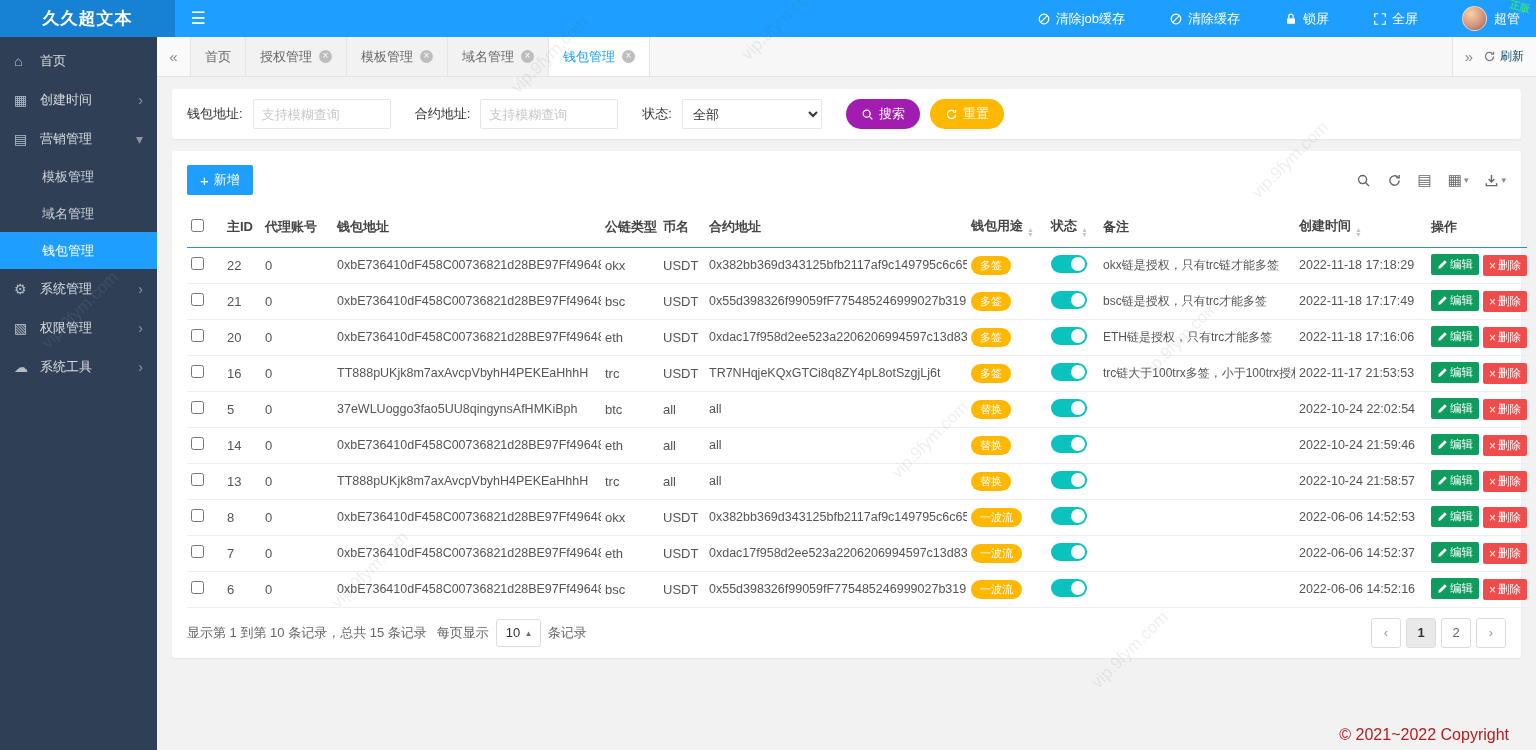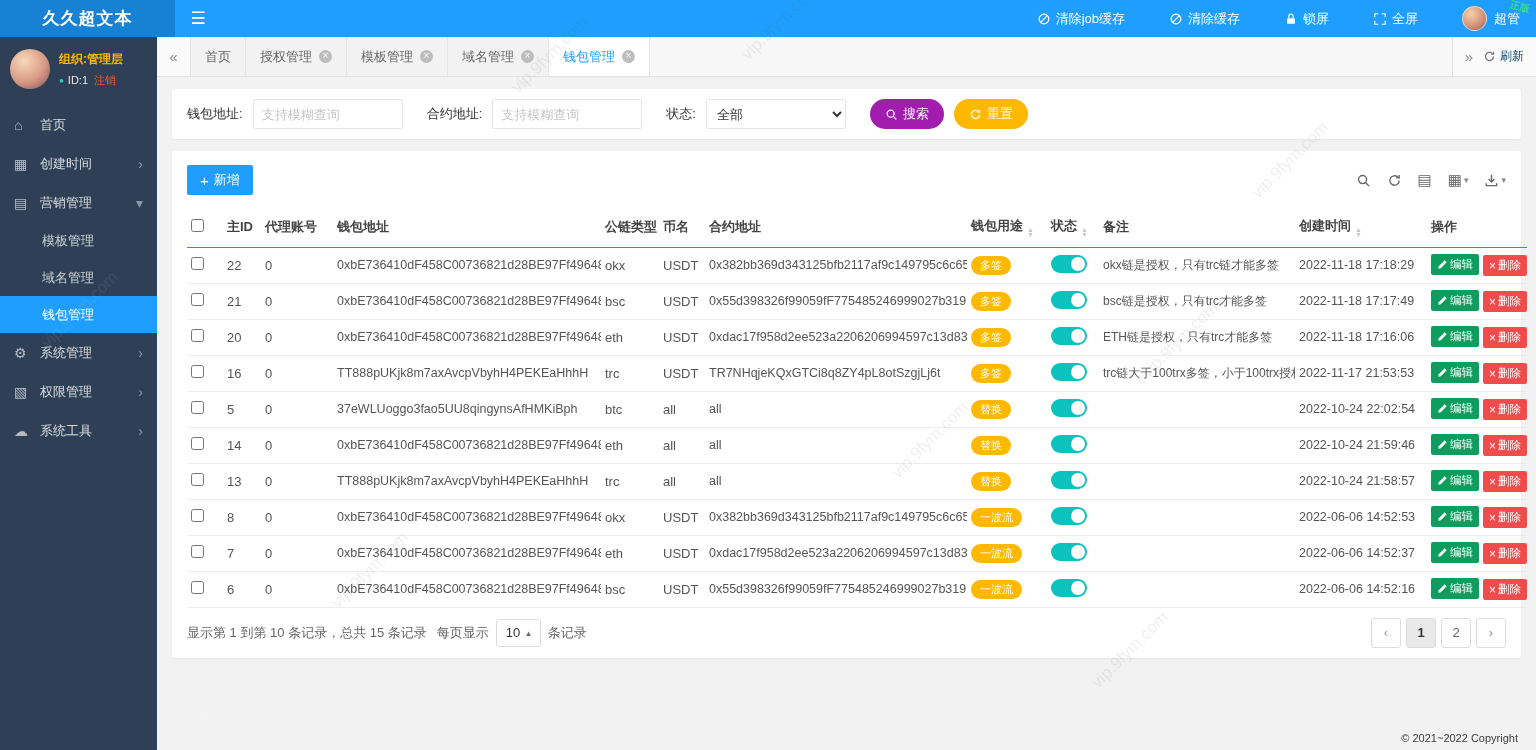--- a/index.html
+++ b/index.html
@@ -43,21 +43,21 @@
   .tab { display:flex; align-items:center; gap:7px; padding:0 14px; font-size:13px; color:#666; border-right:1px solid #e6e6e6; background:#f2f2f2; }
   .tab.active { background:#fff; color:#1E9FFF; }
   .tclose { width:13px; height:13px; border-radius:50%; background:#bdbdbd; color:#fff; font-size:10px; line-height:12px; text-align:center; display:inline-block; }
   .tabs-right { margin-left:auto; display:flex; align-items:center; gap:10px; padding:0 12px; border-left:1px solid #e4e4e4; background:#fafafa; color:#888; }
   .tabs-right .refresh { display:flex; align-items:center; gap:4px; font-size:12px; color:#0c4a6e; }
   .tabs-right svg { width:13px; height:13px; }
 
   
   .filter-card { margin:12px 15px 0; background:#fff; border-radius:3px; box-shadow:0 1px 2px rgba(0,0,0,.05); padding:10px 15px; display:flex; align-items:center; gap:10px; }
   .flabel { font-size:13px; color:#333; }
-  .f-input { width:150px; height:30px; border:1px solid #e6e6e6; border-radius:2px; padding:0 8px; font-size:13px; color:#666; outline:none; margin-right:14px; font-family:inherit; }
+  .f-input { width:138px; height:30px; border:1px solid #e6e6e6; border-radius:2px; padding:0 8px; font-size:13px; color:#666; outline:none; margin-right:14px; font-family:inherit; }
   .f-input::placeholder { color:#c8c8c8; }
   .f-select { width:140px; height:30px; border:1px solid #e6e6e6; border-radius:2px; font-size:13px; color:#333; padding:0 6px; background:#fff; margin-right:14px; font-family:inherit; }
   .pillbtn { display:inline-flex; align-items:center; gap:5px; height:30px; padding:0 15px; border-radius:15px; color:#fff; font-size:13px; border:none; }
   .pillbtn svg { width:13px; height:13px; }
   .btn-search { background:#a21caf; }
   .btn-reset { background:#ffb800; }
 
   
   .card { margin:12px 15px; background:#fff; border-radius:3px; box-shadow:0 1px 2px rgba(0,0,0,.05); padding:14px 15px 10px; }
   .toolbar { display:flex; align-items:center; justify-content:space-between; margin-bottom:12px; }
@@ -86,21 +86,21 @@
 
   
   .pagerow { display:flex; align-items:center; margin-top:10px; font-size:13px; color:#666; }
   .pp-box { display:inline-flex; align-items:center; gap:6px; border:1px solid #ddd; border-radius:3px; height:28px; padding:0 9px; margin:0 7px; color:#333; background:#fff; }
   .ppcaret { font-size:9px; color:#666; }
   .pager { margin-left:auto; display:flex; gap:5px; }
   .pg { width:30px; height:30px; border:1px solid #ddd; border-radius:3px; background:#fff; color:#666; display:flex; align-items:center; justify-content:center; font-size:13px; text-decoration:none; }
   .pg.active { background:#e9e9e9; color:#333; font-weight:bold; }
   .pg.prev, .pg.next { color:#999; }
 
-  .footer { position:absolute; bottom:6px; right:18px; font-size:11px; color:#404040; }
+  .footer { position:absolute; bottom:6px; right:27px; font-size:16px; color:#b91c1c; }
 
   
   .wm { position:absolute; font-size:17px; color:rgba(100,100,100,.10); transform:rotate(-45deg); pointer-events:none; z-index:30; white-space:nowrap; }
   .wm1{top:45px;left:500px;} .wm2{top:12px;left:730px;} .wm3{top:300px;left:30px;color:rgba(255,255,255,.07);}
   .wm4{top:330px;left:1130px;} .wm5{top:430px;left:880px;} .wm6{top:560px;left:320px;}
   .wm7{top:640px;left:1080px;} .wm8{top:680px;left:180px;color:rgba(255,255,255,.08);} .wm9{top:150px;left:1240px;}
 </style>
 </head>
 <body>
 
@@ -140,31 +140,20 @@
     </a>
     <div class="huser" data-interactable="true">
       <span class="havatar" data-interactable="false"></span>
       <span class="hbadge" data-interactable="false">正版</span>
       <span class="huname" data-interactable="false">超管</span>
     </div>
   </div>
 </div>
 
 <aside class="sidebar" data-interactable="false">
-  <div class="profile" data-interactable="false">
-    <div class="pavatar" data-interactable="true"></div>
-    <div>
-      <div class="porg" data-interactable="false">组织:管理层</div>
-      <div class="pid">
-        <span class="dot" data-interactable="false">●</span>
-        <span data-interactable="false">ID:1</span>
-        <a class="plogout" data-interactable="true">注销</a>
-      </div>
-    </div>
-  </div>
   <ul class="menu" data-interactable="false">
     <li class="menu-item" data-interactable="true">
       <span class="micon" data-interactable="false">⌂</span>
       <span data-interactable="false">首页</span>
     </li>
     <li class="menu-item" data-interactable="true">
       <span class="micon" data-interactable="false">▦</span>
       <span data-interactable="false">创建时间</span>
       <span class="chev" data-interactable="false">›</span>
     </li>

